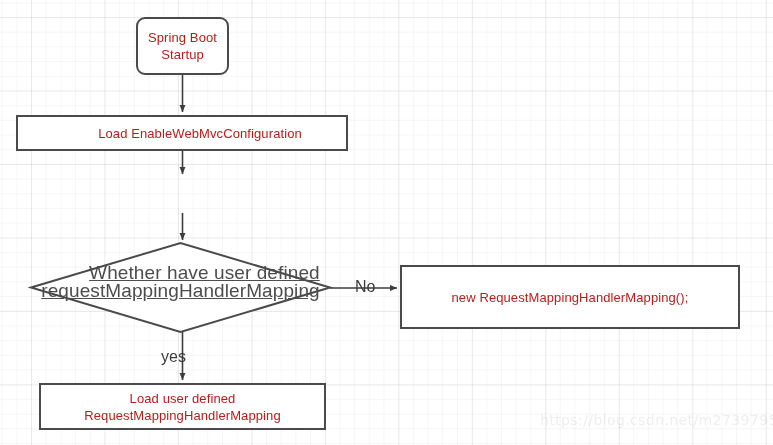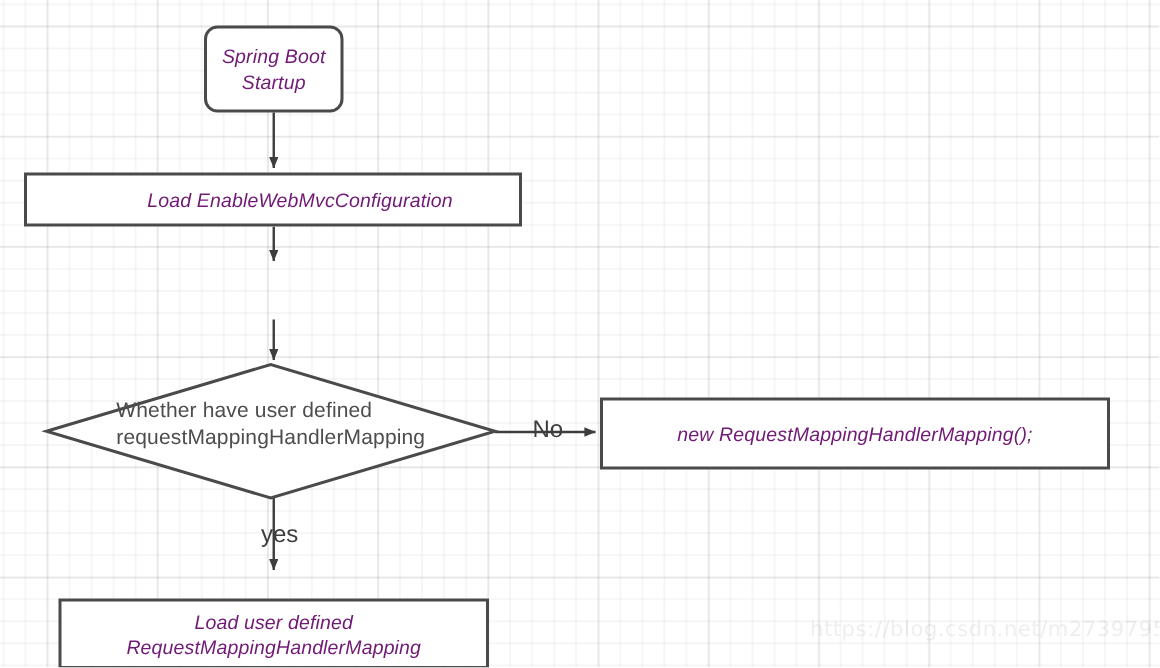--- a/index.html
+++ b/index.html
@@ -40,44 +40,44 @@
   }
 
   .node {
     position: absolute;
     box-sizing: border-box;
     background: #ffffff;
     border: 2px solid #4a4a4a;
     display: flex;
     align-items: center;
     justify-content: center;
-    color: #701a75;
+    color: #b91c1c;
     font-size: 13px;
     line-height: 17px;
     text-align: center;
     white-space: pre-line;
     letter-spacing: 0.1px;
-    font-style: italic;
   }
 
   .node.rounded {
     border-radius: 9px;
   }
 
   .diamond-label {
     position: absolute;
     display: flex;
     align-items: center;
     justify-content: center;
     color: #4d4d4d;
-    font-size: 14px;
+    font-size: 19px;
     line-height: 18px;
-    text-align: left;
+    text-align: right;
     white-space: pre-line;
     letter-spacing: 0.1px;
+    text-decoration: underline;
   }
 
   .edge-label {
     position: absolute;
     color: #3d3d3d;
     font-size: 16px;
     line-height: 14px;
     background: transparent;
     white-space: nowrap;
   }
@@ -119,24 +119,24 @@
 
   <div class="node rounded" style="left:136px; top:17px; width:93px; height:58px;">Spring Boot
 Startup</div>
 
   <div class="node" style="left:16px; top:115px; width:332px; height:36px;padding-left:36px;">Load EnableWebMvcConfiguration</div>
 
 
   <div class="diamond-label" style="left:31px; top:253px; width:299px; height:58px;">Whether have user defined
 requestMappingHandlerMapping</div>
 
-  <div class="node" style="left:400px; top:265px; width:340px; height:48px;">new RequestMappingHandlerMapping();</div>
+  <div class="node" style="left:400px; top:265px; width:340px; height:64px;">new RequestMappingHandlerMapping();</div>
 
-  <div class="node" style="left:39px; top:383px; width:287px; height:47px;margin-top:16px;">Load user defined
+  <div class="node" style="left:39px; top:383px; width:287px; height:47px;">Load user defined
 RequestMappingHandlerMapping</div>
 
   <div class="edge-label" style="left:355px; top:280px;">No</div>
 
-  <div class="edge-label" style="left:174px; top:350px;">yes</div>
+  <div class="edge-label" style="left:161px; top:350px;">yes</div>
 
   <div class="watermark" style="left:540px; top:412px;">https://blog.csdn.net/m273979586</div>
 
 </div>
 
 </body></html>

